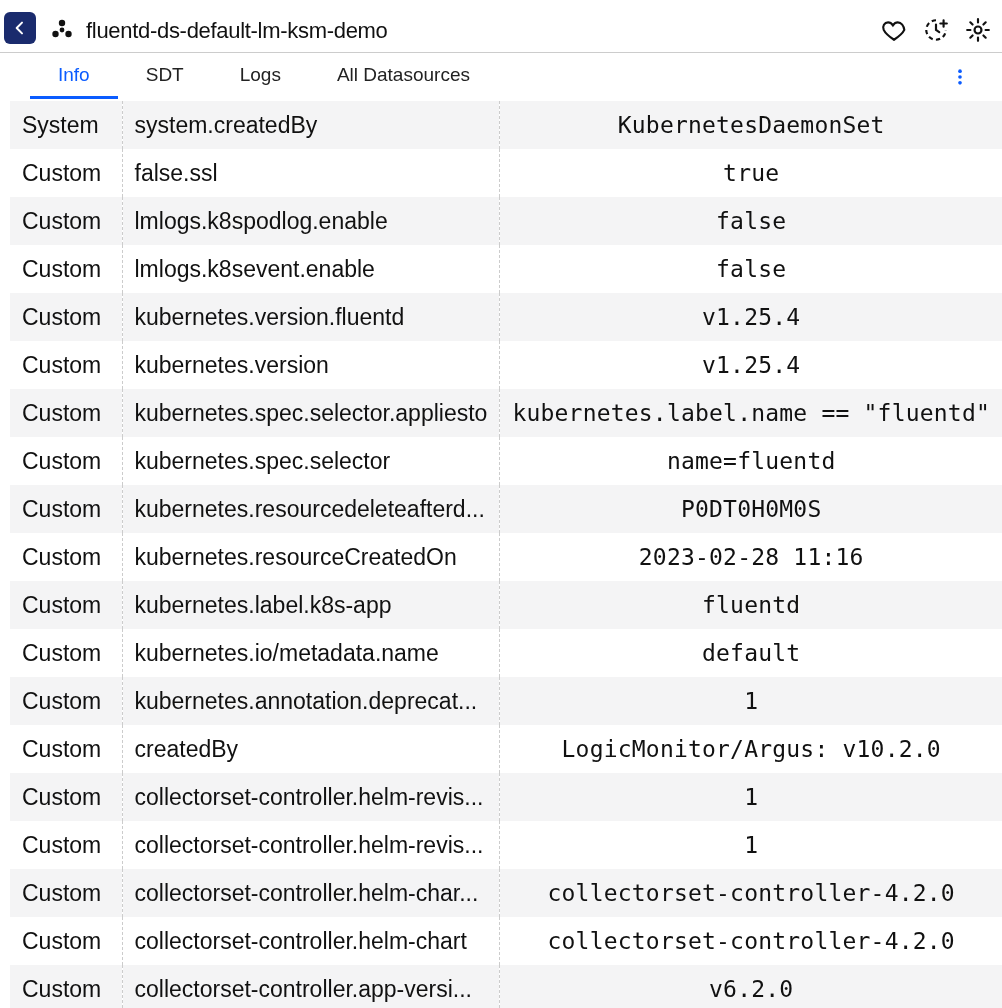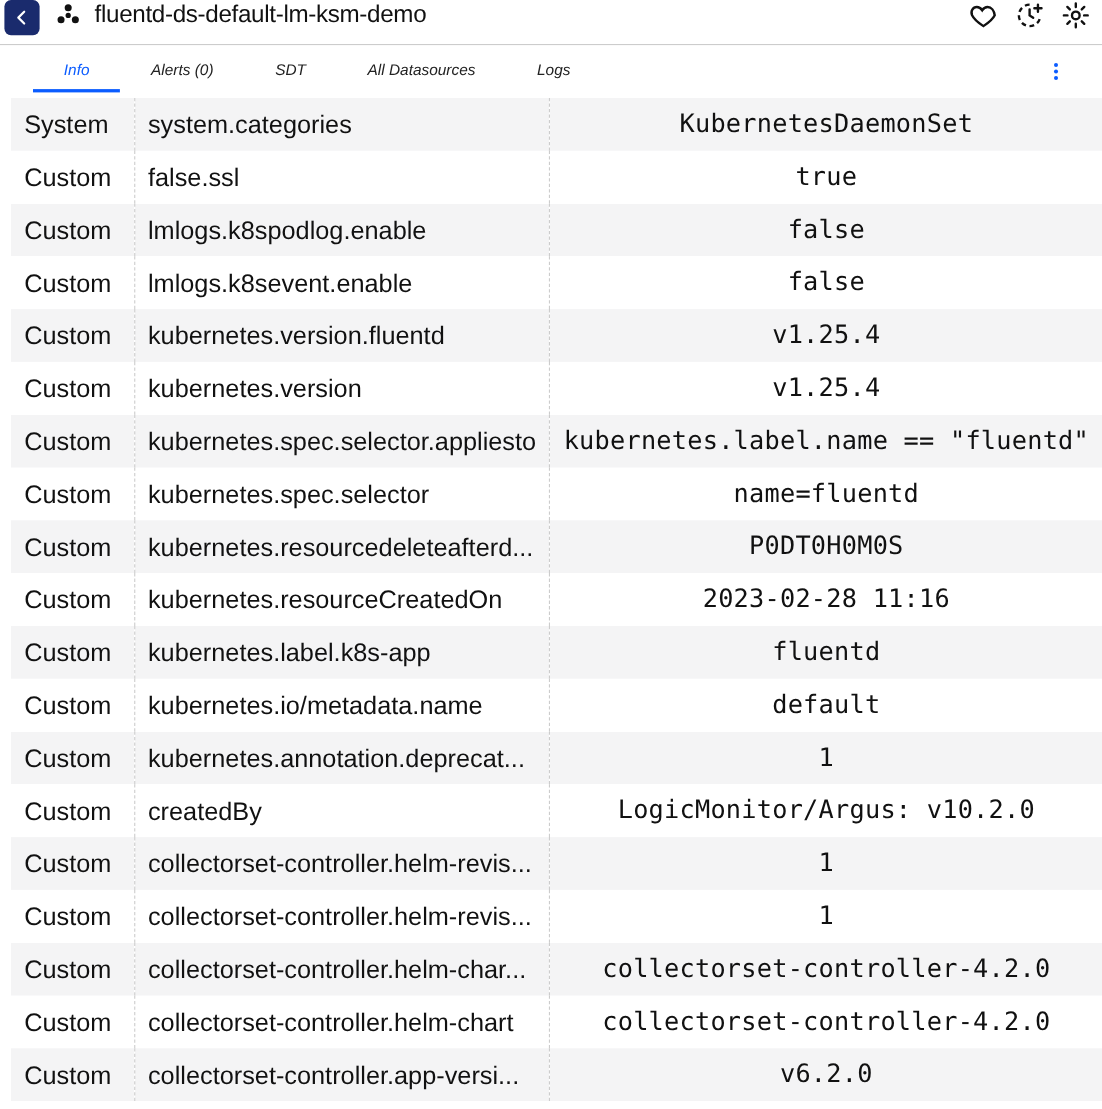--- a/index.html
+++ b/index.html
@@ -1,25 +1,25 @@
 <!DOCTYPE html>
 <html><head>
 <meta charset="utf-8">
 <style>
 * { margin:0; padding:0; box-sizing:border-box; }
 body { font-family:-apple-system,BlinkMacSystemFont,"Segoe UI",Arial,sans-serif; font-size:16px; color:#111; background:#fff; width:1002px; }
-.header { display:flex; align-items:flex-start; padding:0 10px 8px 4px; border-bottom:1px solid #ccc; }
+.header { display:flex; align-items:flex-end; padding:12px 10px 8px 4px; border-bottom:1px solid #ccc; }
 .back-btn { width:32px; height:32px; background:#1a2b6d; border-radius:6px; display:flex; align-items:center; justify-content:center; cursor:pointer; }
 .back-btn svg { width:16px; height:16px; }
 .cluster-icon { width:28px; height:28px; margin-left:12px; display:flex; align-items:center; justify-content:center; }
 .page-title { font-size:22px; font-weight:400; margin-left:10px; letter-spacing:-0.3px; flex:1; }
 .header-actions { display:flex; align-items:center; gap:14px; }
 .icon-btn { width:28px; height:28px; display:flex; align-items:center; justify-content:center; cursor:pointer; }
 .tabs { display:flex; align-items:center; padding:0 20px; border-bottom:1px solid transparent; height:48px; margin-left:10px; }
-.tab { padding:10px 28px; font-size:14px; color:#222; cursor:pointer; border-bottom:3px solid transparent;font-style:italic; }
+.tab { padding:10px 28px; font-size:19px; color:#222; cursor:pointer; border-bottom:3px solid transparent; }
 .tab.active { color:#0b5cff; border-bottom-color:#0b5cff; }
 .tabs-more { width:24px; height:24px; display:flex; align-items:center; justify-content:center; cursor:pointer; margin-left:auto; margin-right:10px; }
 .tabs-more svg circle { fill:#0b5cff; }
 .table { width:100%; border-collapse:collapse; margin-left:10px; width:calc(100% - 10px); }
 .table tr { height:48px; }
 .table tr:nth-child(odd){ background:#f4f4f5; }
 .table tr:nth-child(even){ background:#fff; }
 .table td { padding:0 12px; white-space:nowrap; overflow:hidden; text-overflow:ellipsis; font-size:23px; vertical-align:middle; }
 .col-type { width:180px; border-right:1px dashed #ccc; }
 .col-key  { width:330px; border-right:1px dashed #ccc; }
@@ -61,38 +61,37 @@
         <circle cx="12" cy="12" r="3.2" fill="none" stroke="#111" stroke-width="2"></circle>
         <path d="M12 2v3M12 19v3M2 12h3M19 12h3M4.9 4.9l2.1 2.1M17 17l2.1 2.1M19.1 4.9 17 7M7 17l-2.1 2.1" stroke="#111" stroke-width="2" stroke-linecap="round"></path>
       </svg>
     </div>
   </div>
 </div>
 
 <div class="tabs">
 
   <div class="tab active">Info</div>
-    <div class="tab">Alerts (0)</div>
     <div class="tab">SDT</div>
+    <div class="tab">Logs</div>
     <div class="tab">All Datasources</div>
-    <div class="tab">Logs</div>
     <div class="tabs-more">
     <svg viewBox="0 0 24 24" width="20" height="20">
       <circle cx="12" cy="5" r="2.2"></circle>
         <circle cx="12" cy="12" r="2.2"></circle>
         <circle cx="12" cy="19" r="2.2"></circle>
     </svg>
   </div>
 </div>
 
 <table class="table">
   <tbody>
       <tr>
         <td class="col-type">System</td>
-        <td class="col-key">system.categories</td>
+        <td class="col-key">system.createdBy</td>
         <td class="col-val">KubernetesDaemonSet</td>
       </tr>
       <tr>
         <td class="col-type">Custom</td>
         <td class="col-key">false.ssl</td>
         <td class="col-val">true</td>
       </tr>
       <tr>
         <td class="col-type">Custom</td>
         <td class="col-key">lmlogs.k8spodlog.enable</td>

